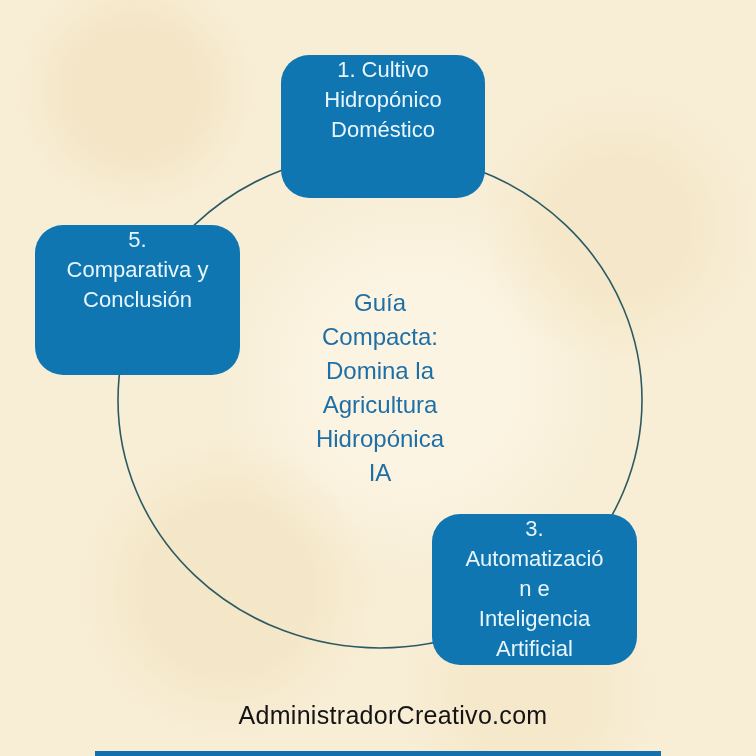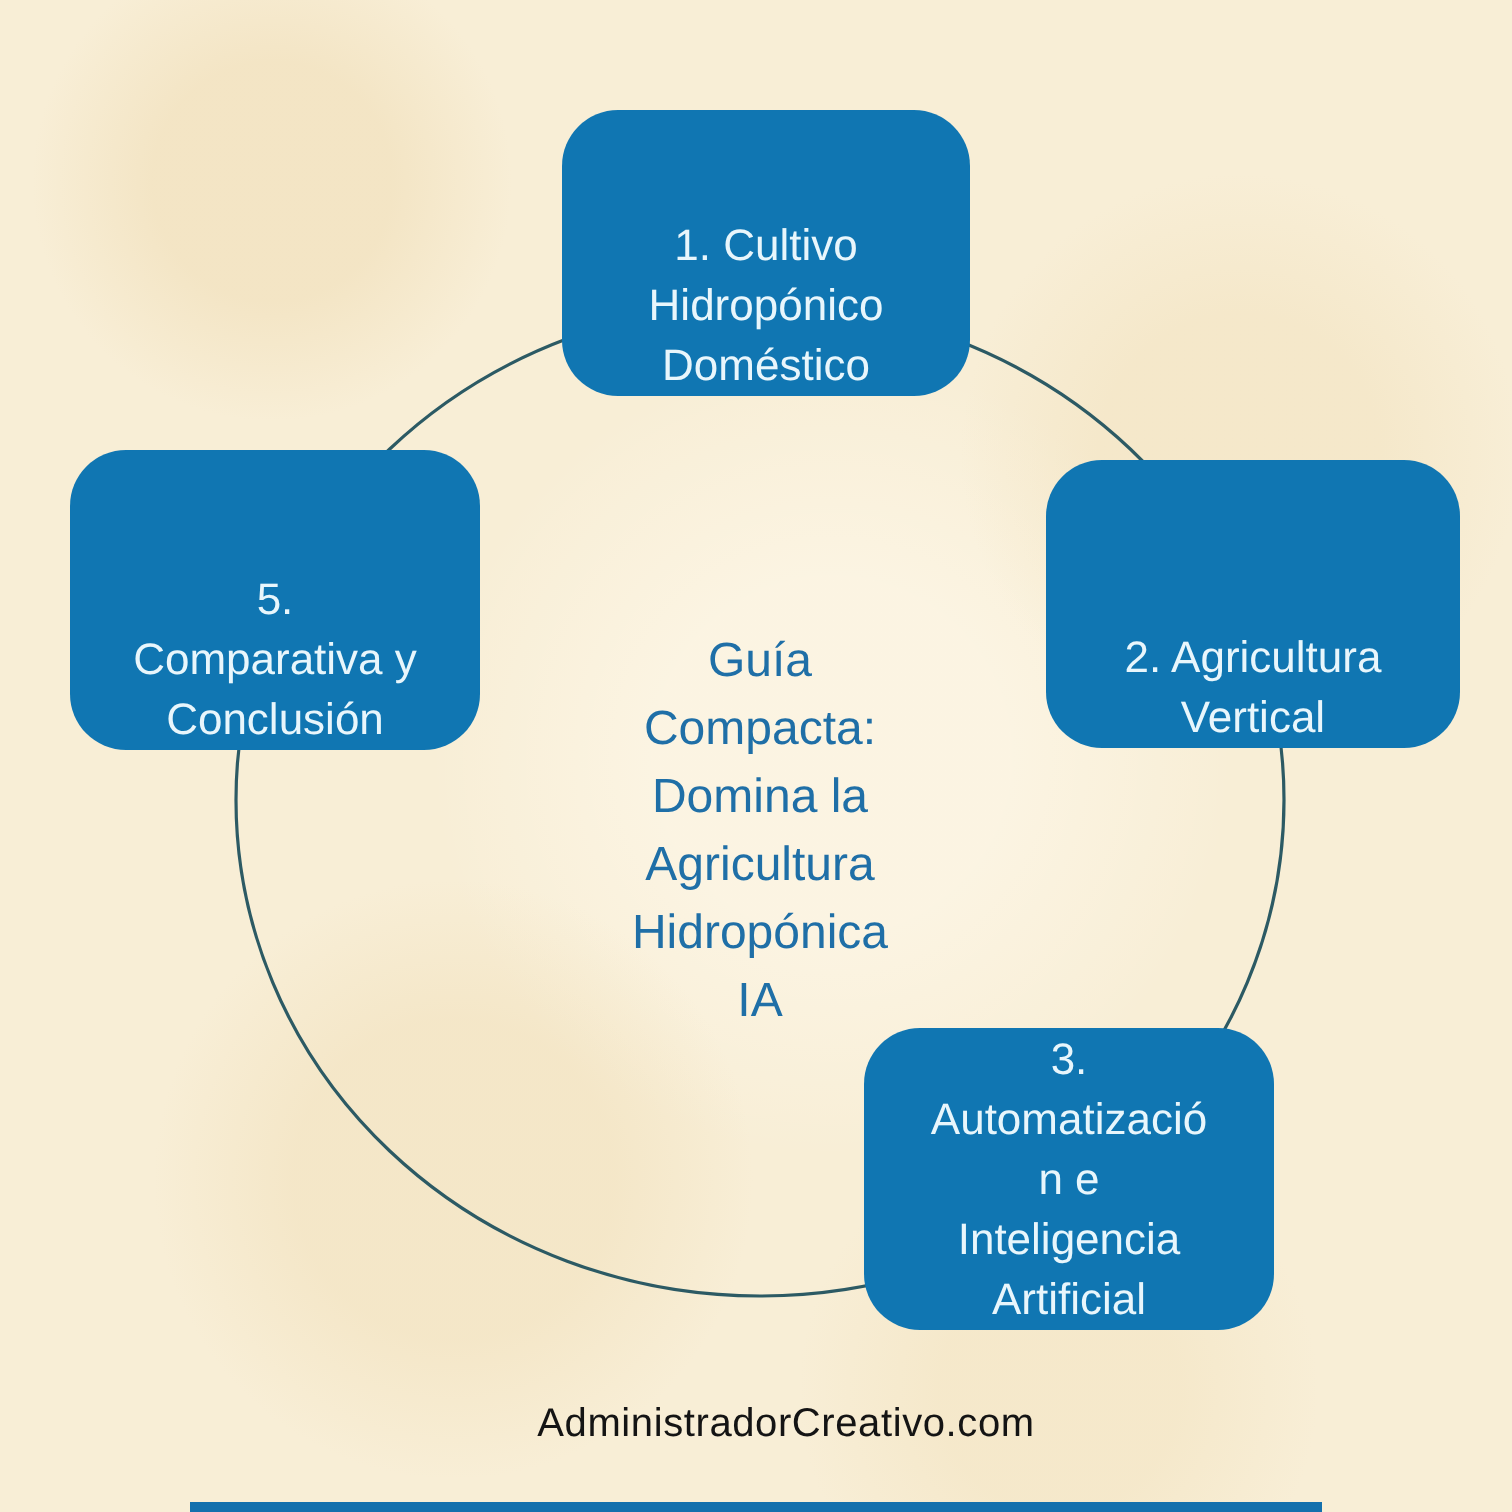--- a/index.html
+++ b/index.html
@@ -27,21 +27,21 @@
     left: 0;
     top: 0;
     width: 756px;
     height: 756px;
   }
   .node {
     position: absolute;
     background: #1076b2;
     border-radius: 28px;
     display: flex;
-    align-items: flex-end;
+    align-items: flex-start;
     justify-content: center;
     text-align: center;
     color: #e8f6fc;
     font-size: 22px;
     line-height: 30px;
     padding: 0 6px;
     box-sizing: border-box;
   }
   .node-label {
     white-space: pre-line;
@@ -54,32 +54,31 @@
   .center-label {
     position: absolute;
     left: 276px;
     top: 286px;
     width: 208px;
     text-align: center;
     color: #1f6fa7;
     font-size: 24px;
     line-height: 34px;
     white-space: pre-line;
-    margin-top: 28px;
   }
   .footer-text {
     position: absolute;
     left: 0;
     top: 701px;
     width: 756px;
     text-align: center;
     padding-left: 30px;
     box-sizing: border-box;
     color: #141414;
-    font-size: 20px;
+    font-size: 25px;
     letter-spacing: 0.3px;
   }
   .accent-bar {
     position: absolute;
     left: 95px;
     bottom: 0;
     width: 566px;
     height: 5px;
     background: #1470ad;
   }
@@ -92,24 +91,20 @@
   <svg class="ring-svg" viewBox="0 0 756 756" aria-hidden="true">
     <ellipse cx="380" cy="400" rx="262" ry="248" fill="none" stroke="#2c5a64" stroke-width="1.6"></ellipse>
   </svg>
 
   <div class="node node-1">
     <span class="node-label">1. Cultivo
 Hidropónico
 Doméstico</span>
   </div>
 
-  <div class="node node-2">
-    <span class="node-label">2. Agricultura
-Vertical</span>
-  </div>
 
   <div class="node node-3">
     <span class="node-label">3.
 Automatizació
 n e
 Inteligencia
 Artificial</span>
   </div>
 
 

